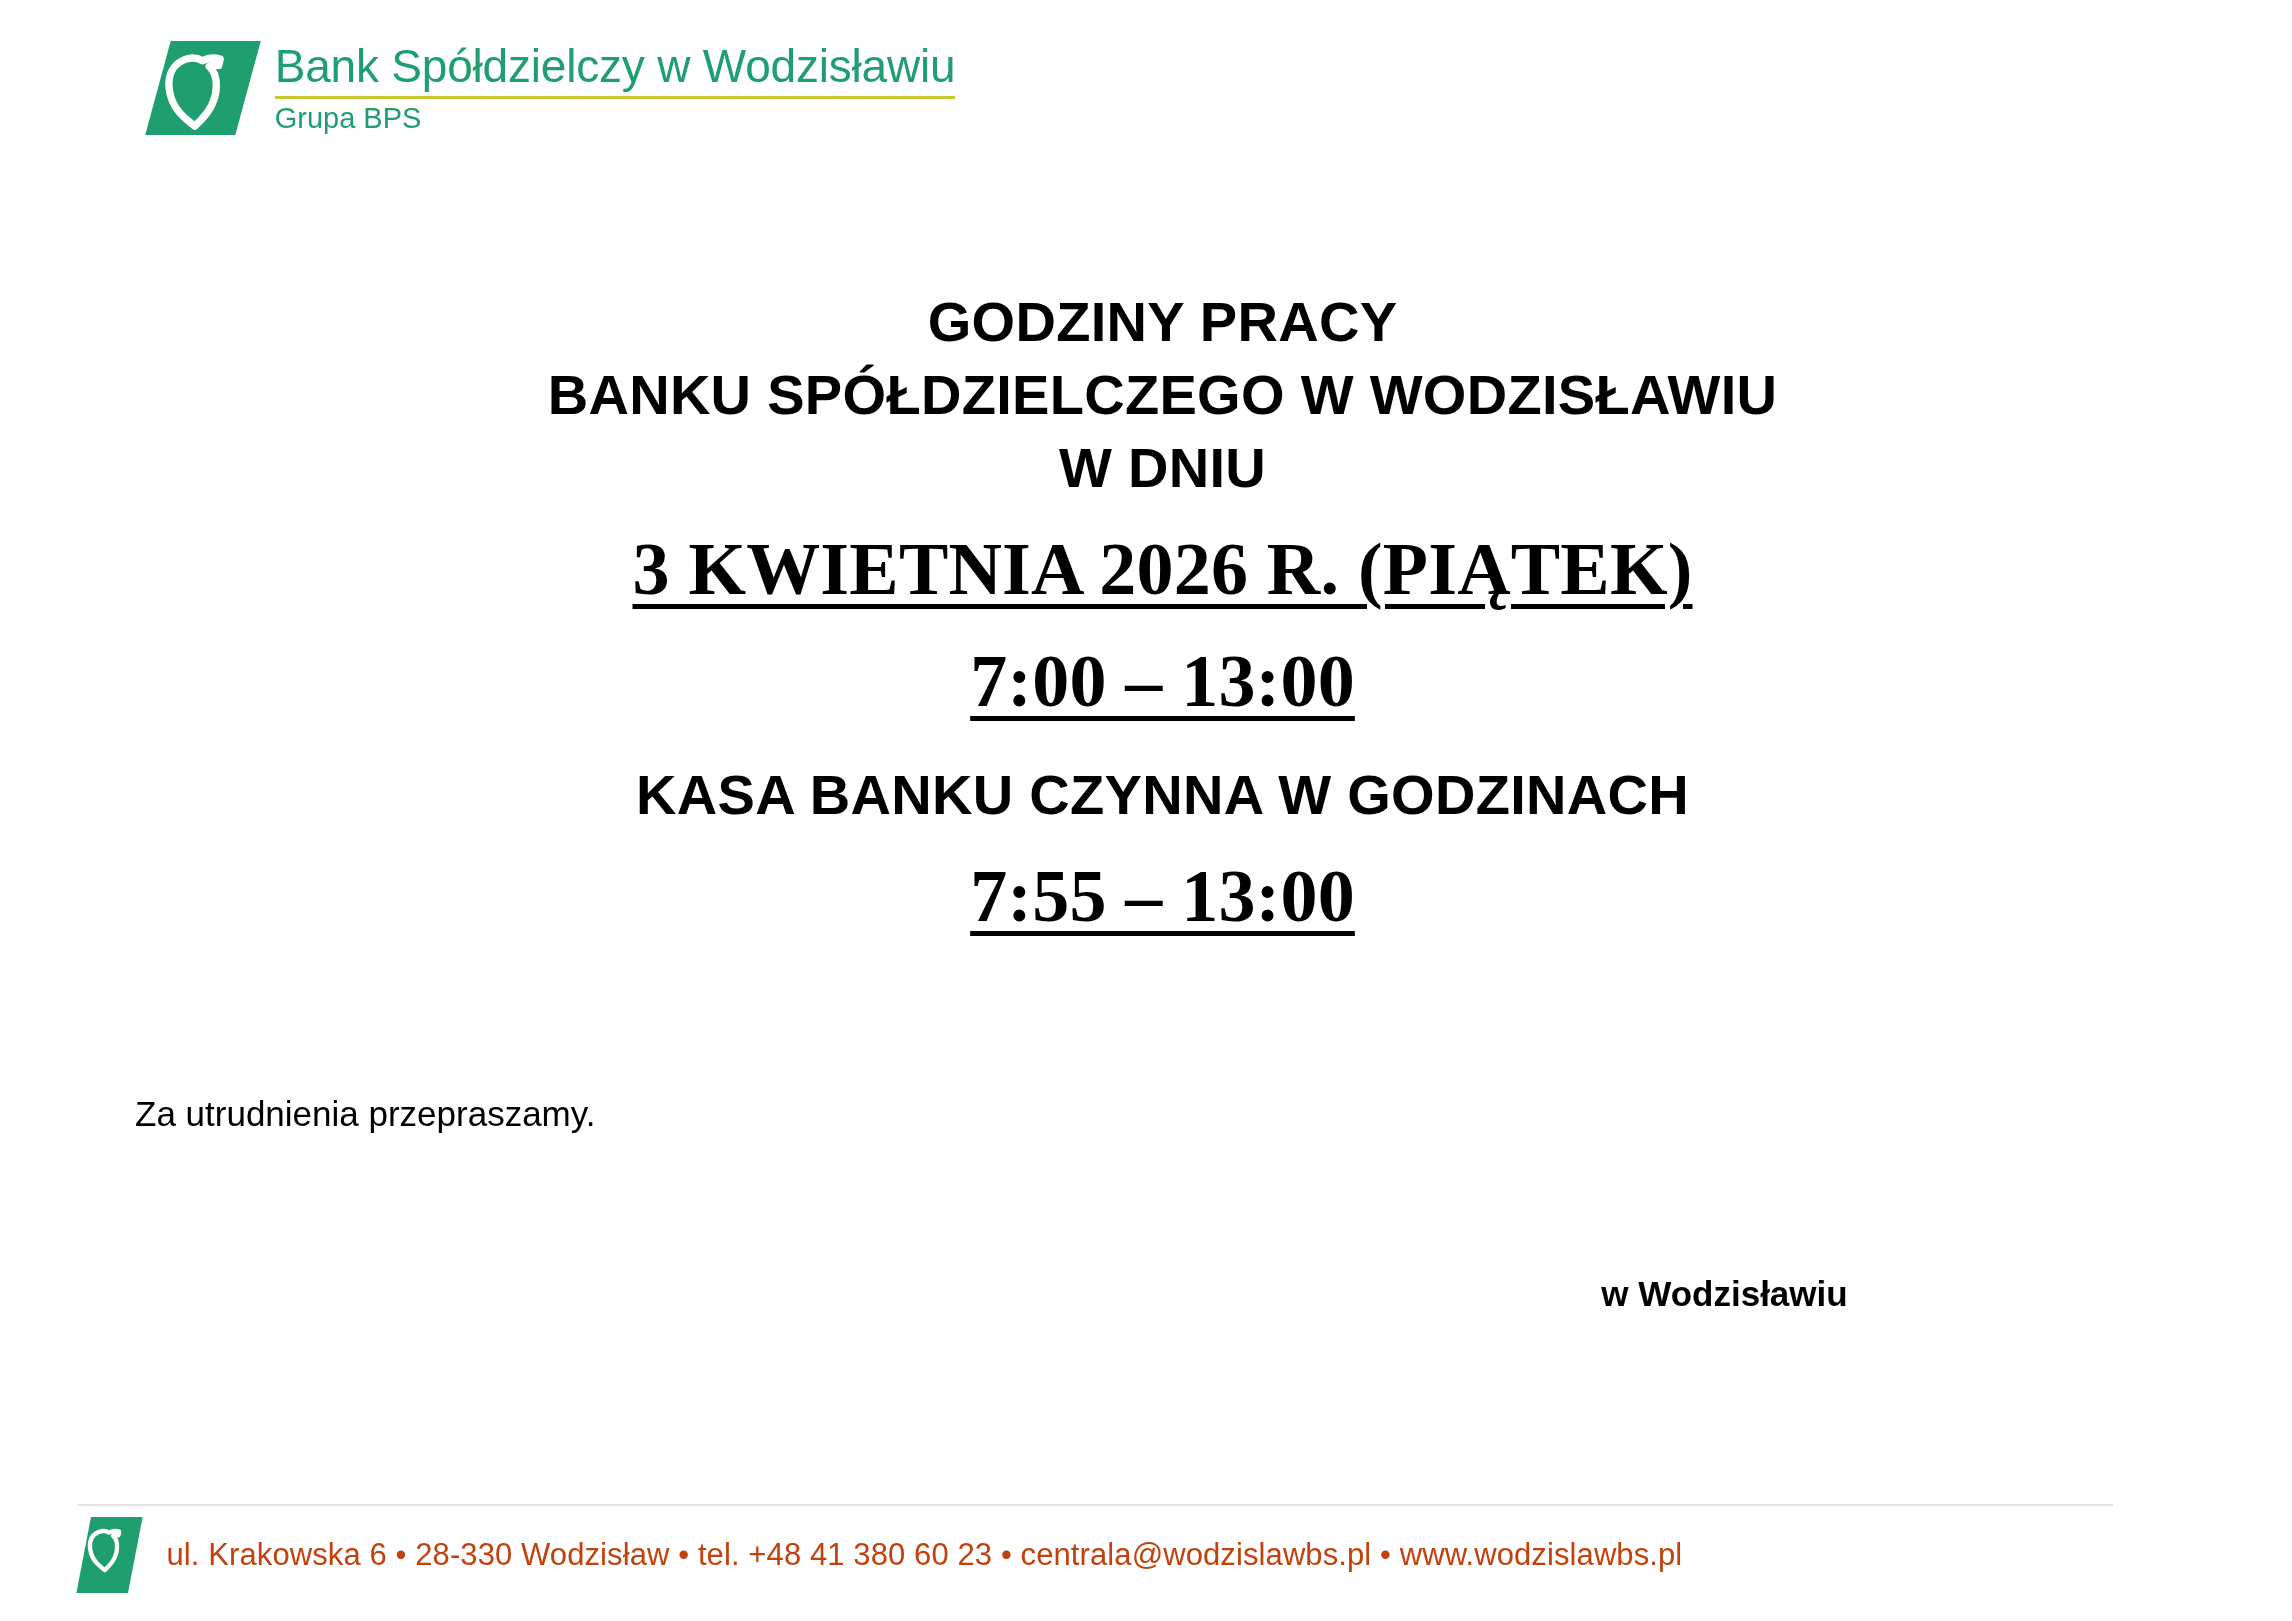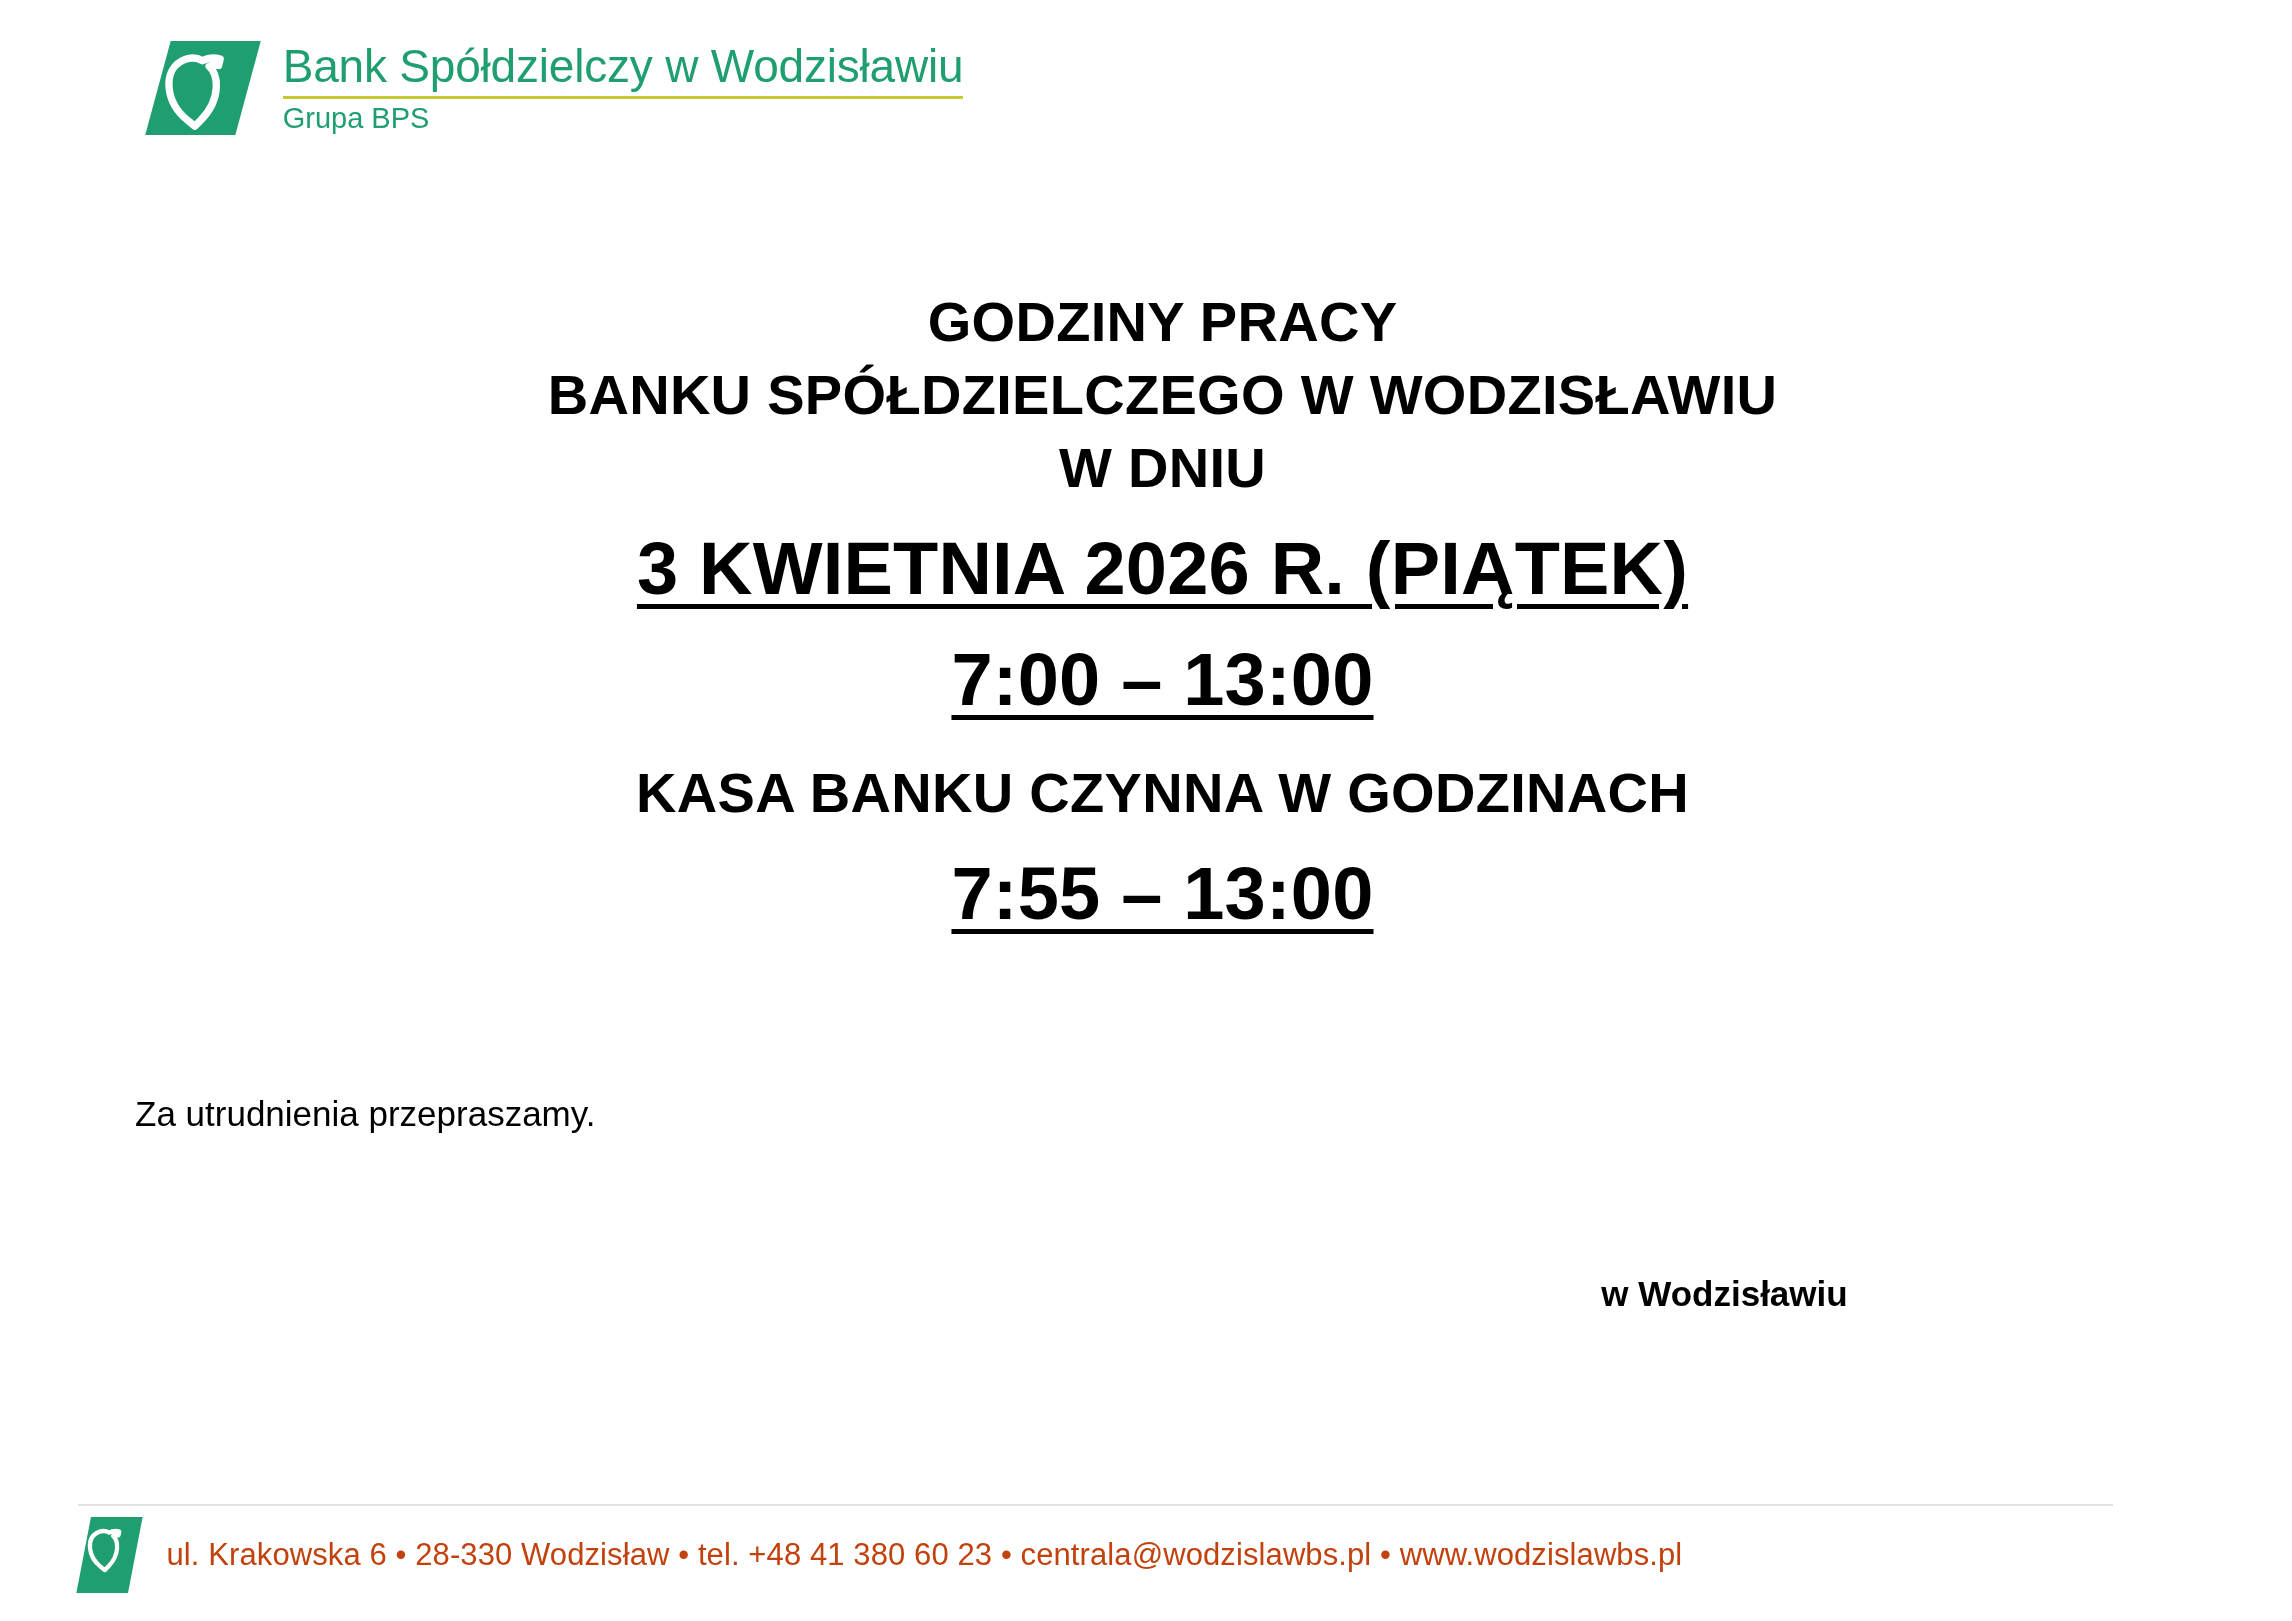--- a/index.html
+++ b/index.html
@@ -16,21 +16,20 @@
     overflow: hidden;
   }
 
   
   .header {
     position: absolute;
     top: 41px;
     left: 145px;
     display: flex;
     align-items: flex-start;
-    gap: 8px;
   }
   .logo-mark {
     width: 116px;
     height: 94px;
     flex: 0 0 auto;
     margin-right: 13.7px;
   }
   .logo-text-block {
     display: flex;
     flex-direction: column;
@@ -82,20 +81,21 @@
     font-size: 74px;
     font-weight: bold;
     line-height: 1.32;
     margin: 0;
     letter-spacing: 0.2px;
   }
   .bigline .u {
     text-decoration: underline;
     text-decoration-thickness: 4.9px;
     text-underline-offset: 9.8px;
+    font-family: Liberation Serif, serif;
   }
 
   .date-row { margin-top: 15.7px; }
   .time-row { margin-top: 13.7px; }
 
   .subline {
     font-size: 56px;
     font-weight: bold;
     line-height: 1.3;
     margin: 0;

